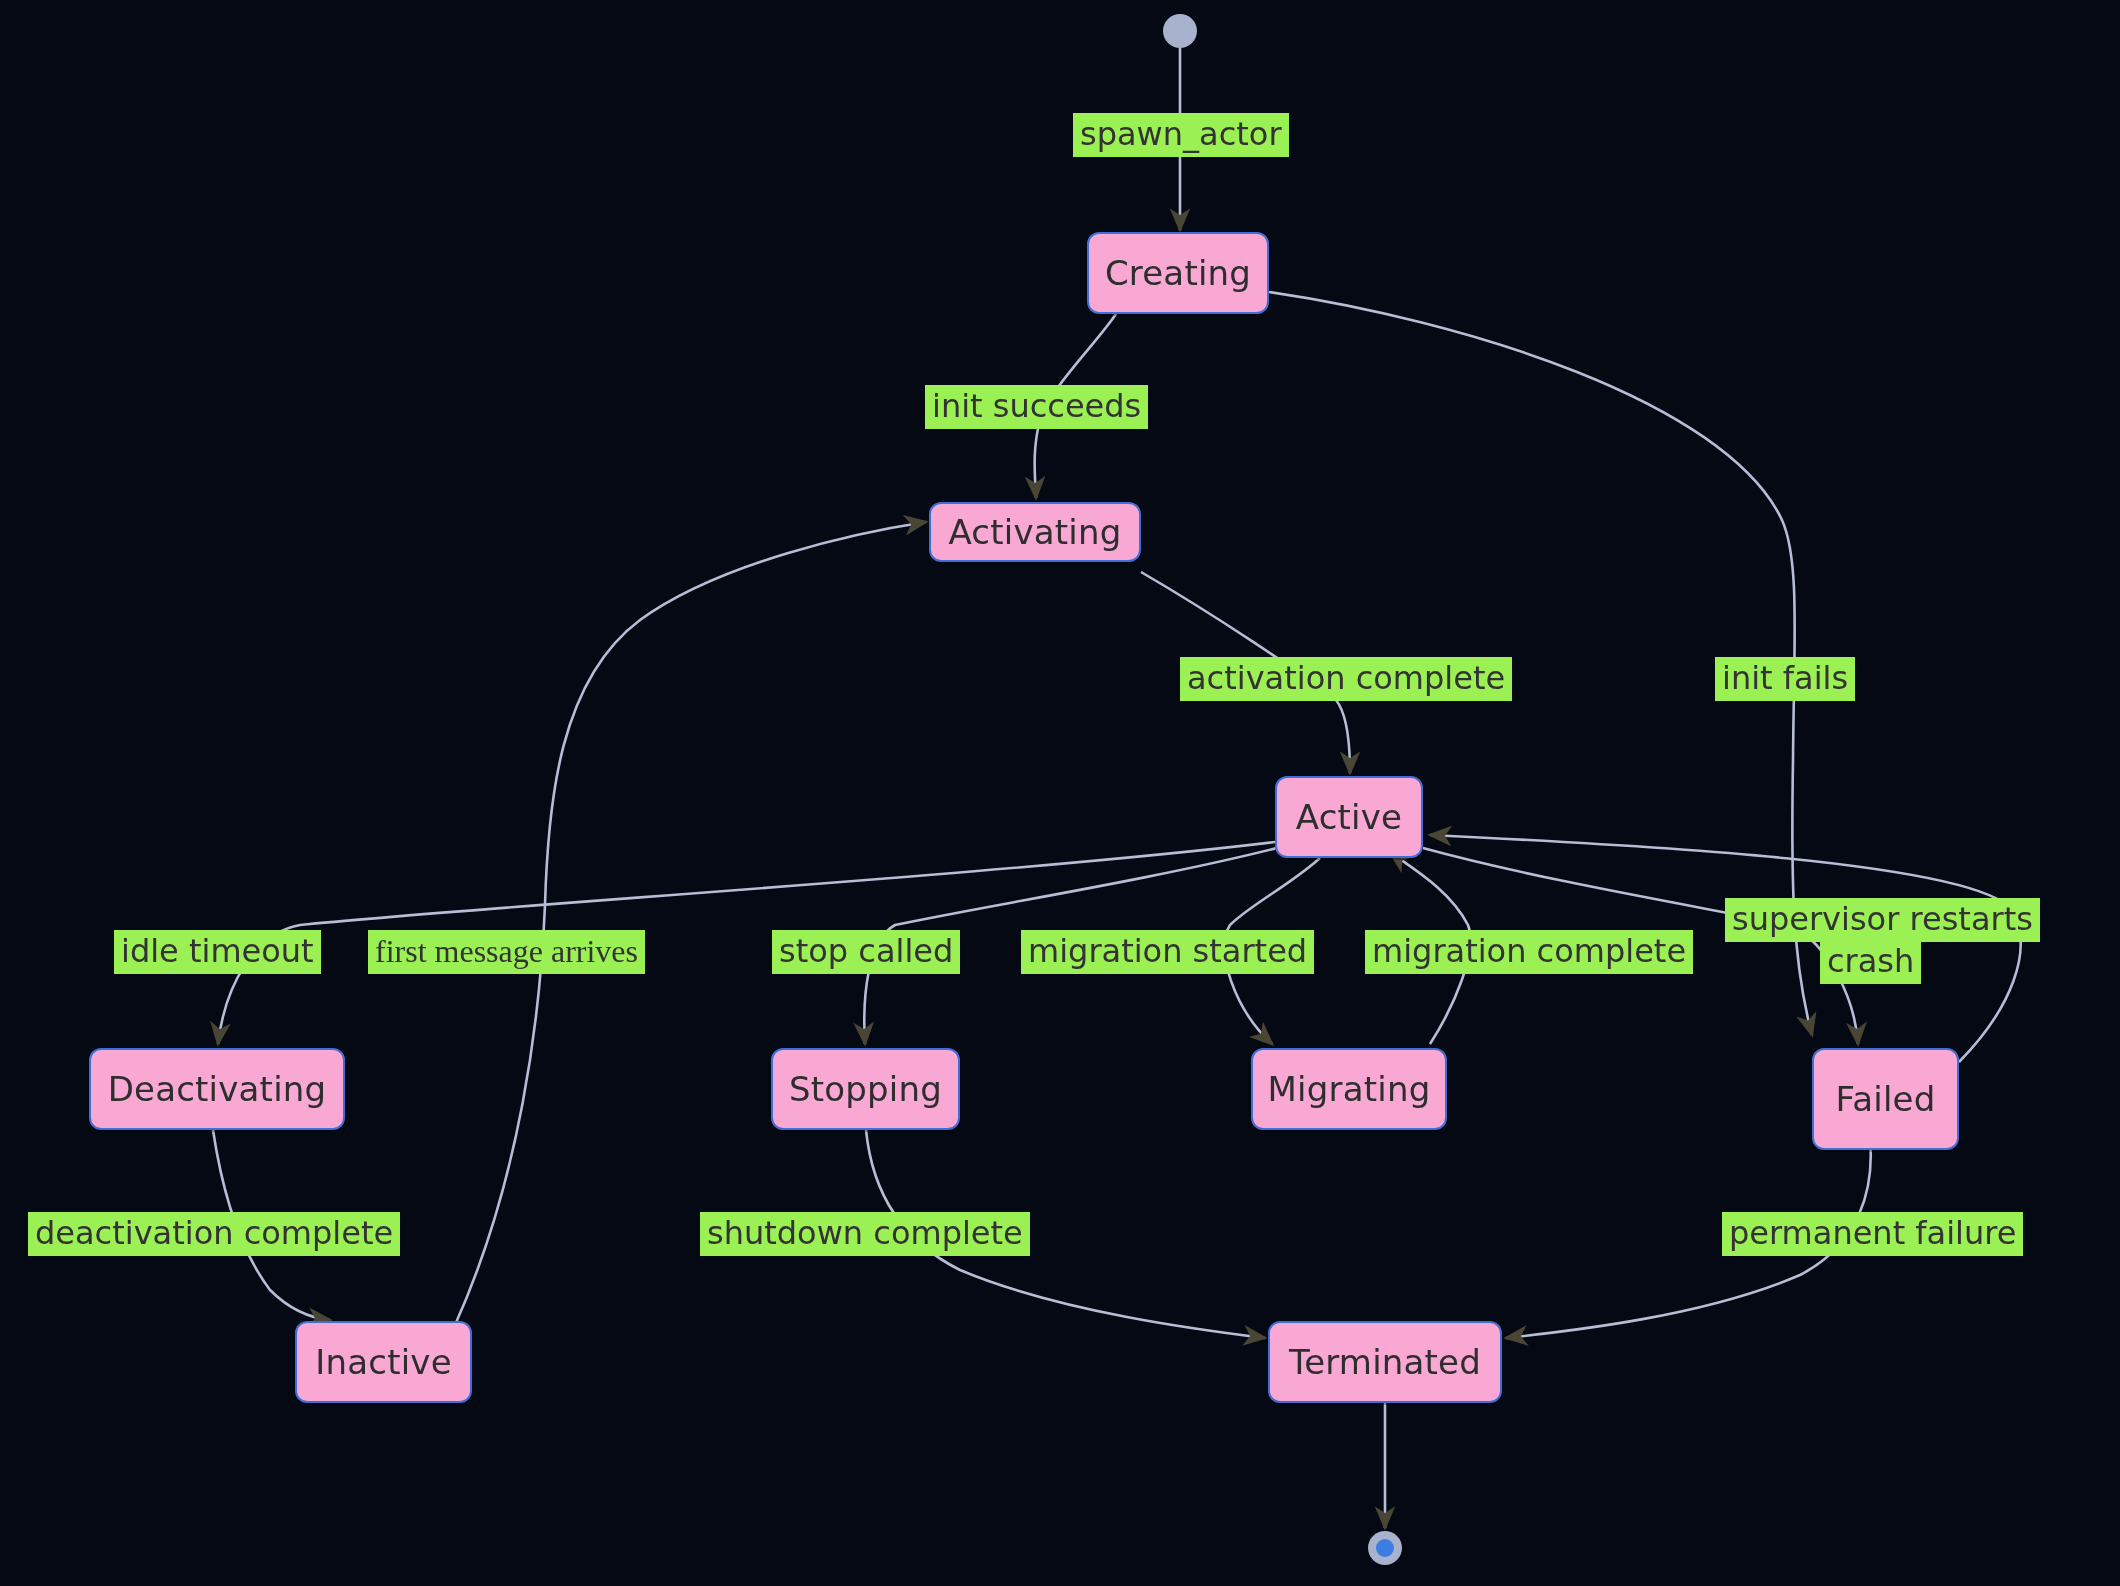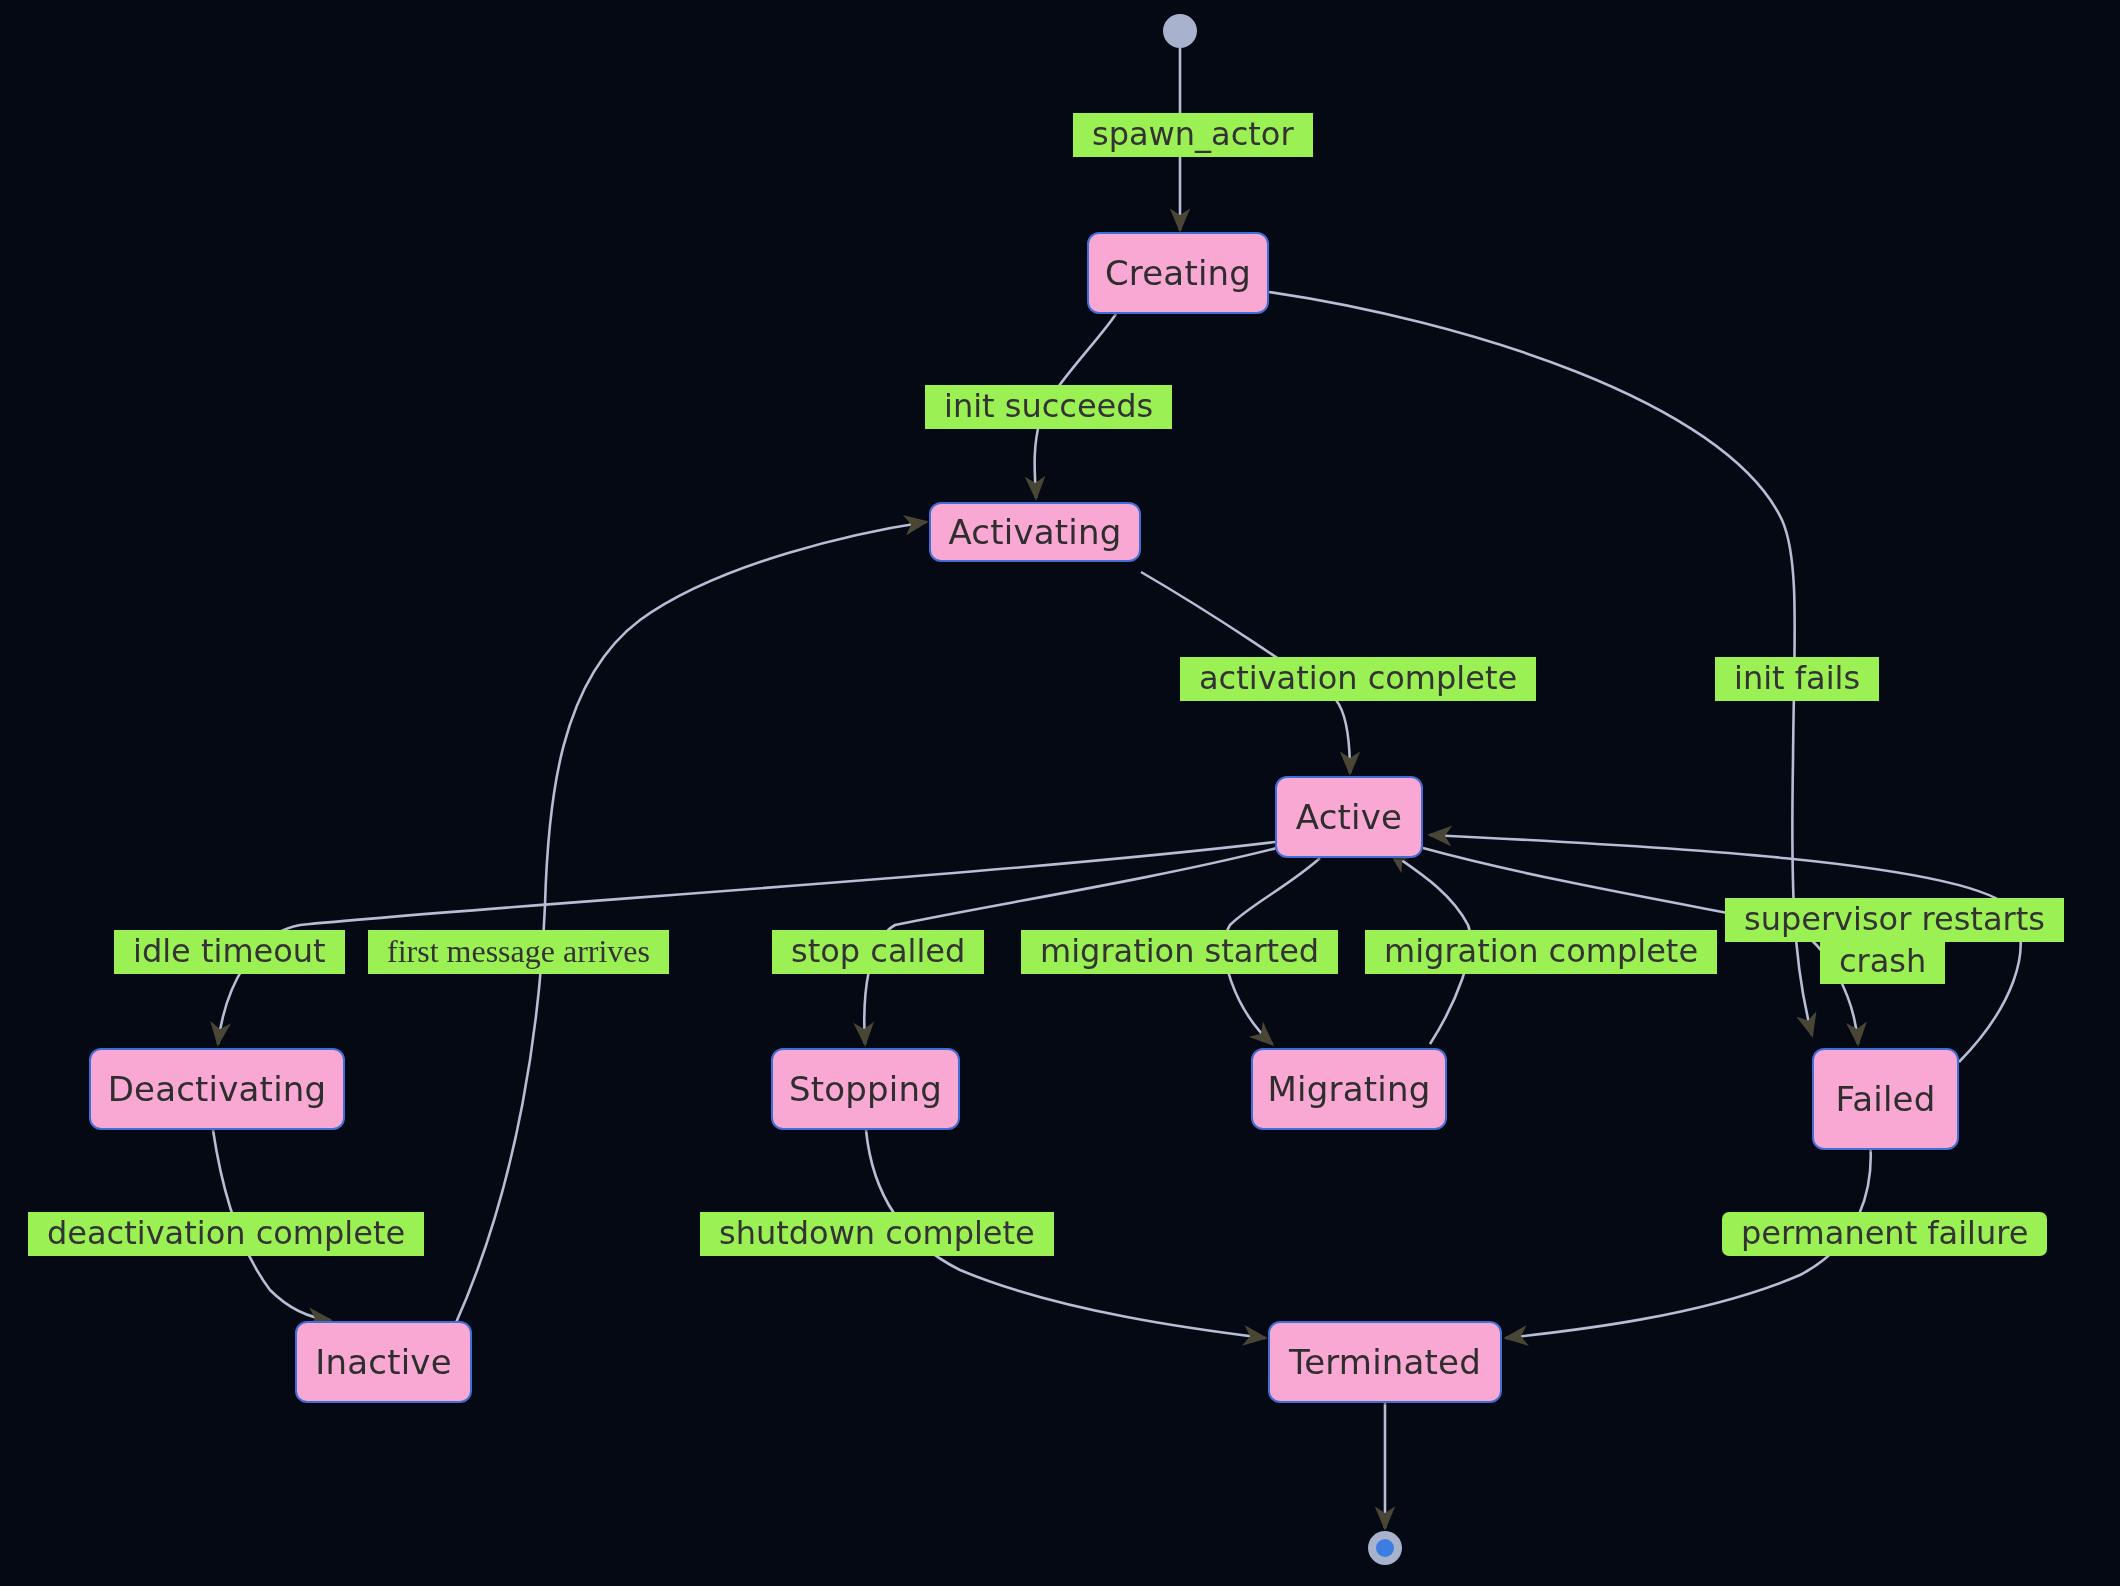--- a/index.html
+++ b/index.html
@@ -40,21 +40,21 @@
     letter-spacing: 0.2px;
     white-space: nowrap;
     box-shadow: 0 2px 0 rgba(0,0,0,0.28);
   }
   .edge-label {
     position: absolute;
     background: #9bf054;
     color: #333333;
     font-size: 32px;
     line-height: 1.24;
-    padding: 2px 19px;
+    padding: 2px 7px;
     white-space: nowrap;
     box-sizing: border-box;
   }
   .start-node {
     position: absolute;
     width: 34px;
     height: 34px;
     border-radius: 50%;
     background: #a9b2cc;
   }
@@ -145,16 +145,16 @@
       <div class="edge-label" style="left: 1180px; top: 657px;">activation complete</div>
       <div class="edge-label" style="left: 114px; top: 930px;">idle timeout</div>
       <div class="edge-label" style="left: 368px; top: 930px; font-family: Liberation Serif, serif;">first message arrives</div>
       <div class="edge-label" style="left: 772px; top: 930px;">stop called</div>
       <div class="edge-label" style="left: 1021px; top: 930px;">migration started</div>
       <div class="edge-label" style="left: 1365px; top: 930px;">migration complete</div>
       <div class="edge-label" style="left: 1820px; top: 940px;">crash</div>
       <div class="edge-label" style="left: 1725px; top: 898px;">supervisor restarts</div>
       <div class="edge-label" style="left: 28px; top: 1212px;">deactivation complete</div>
       <div class="edge-label" style="left: 700px; top: 1212px;">shutdown complete</div>
-      <div class="edge-label" style="left: 1722px; top: 1212px; border-radius: 7px;">permanent failure</div>
+      <div class="edge-label" style="left: 1722px; top: 1212px;">permanent failure</div>
     </div>
 
 </div>
 
 </body></html>

